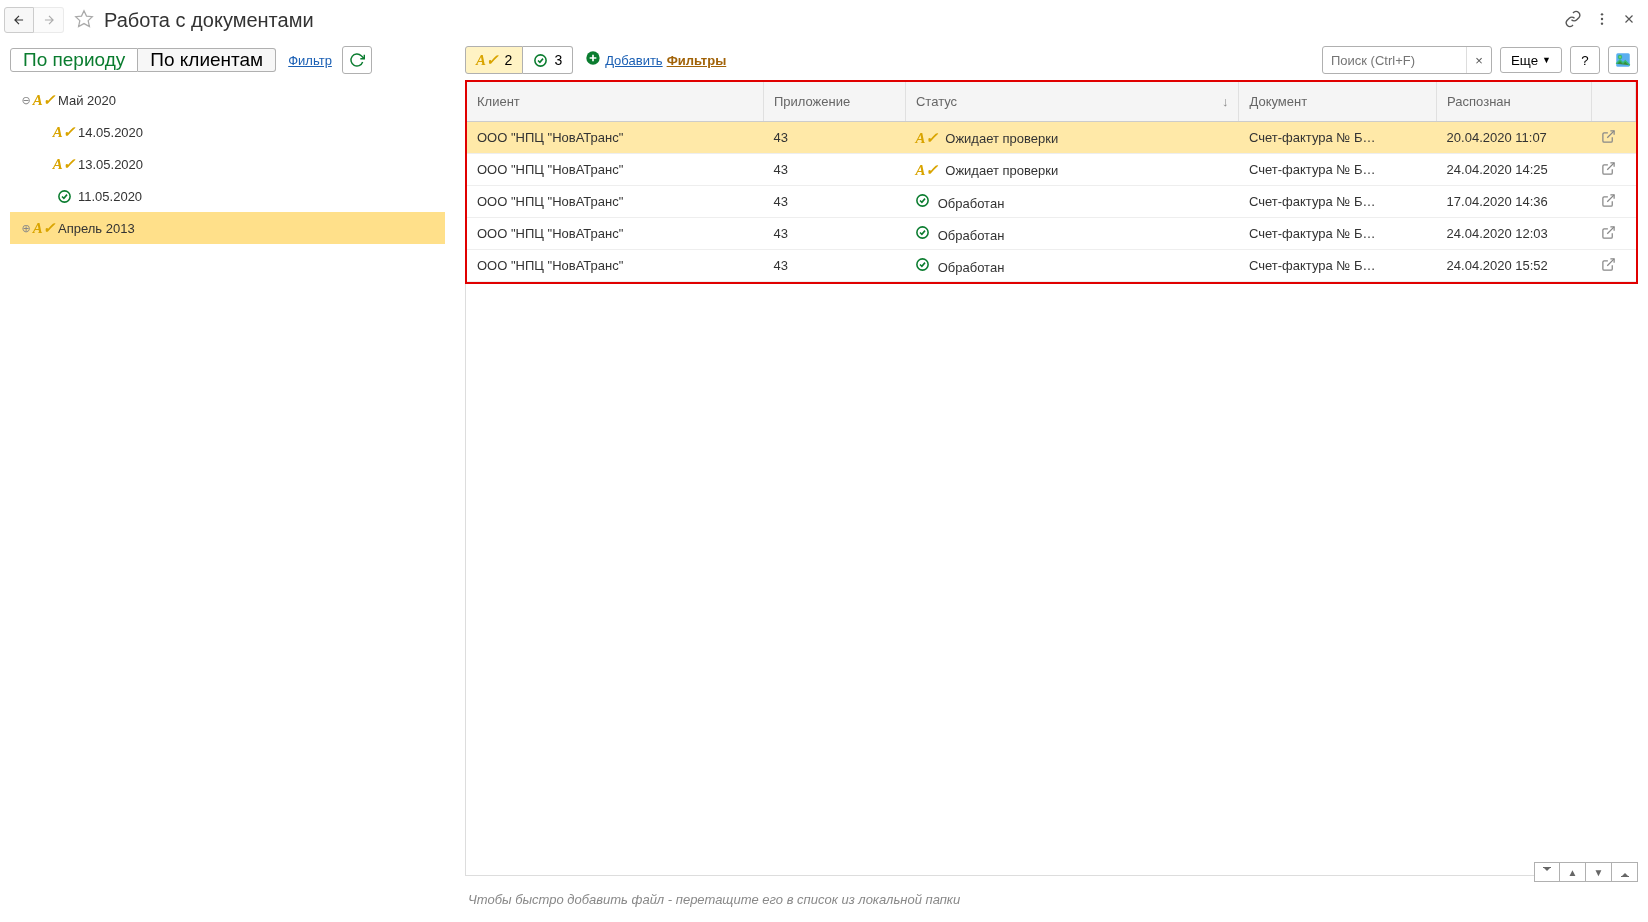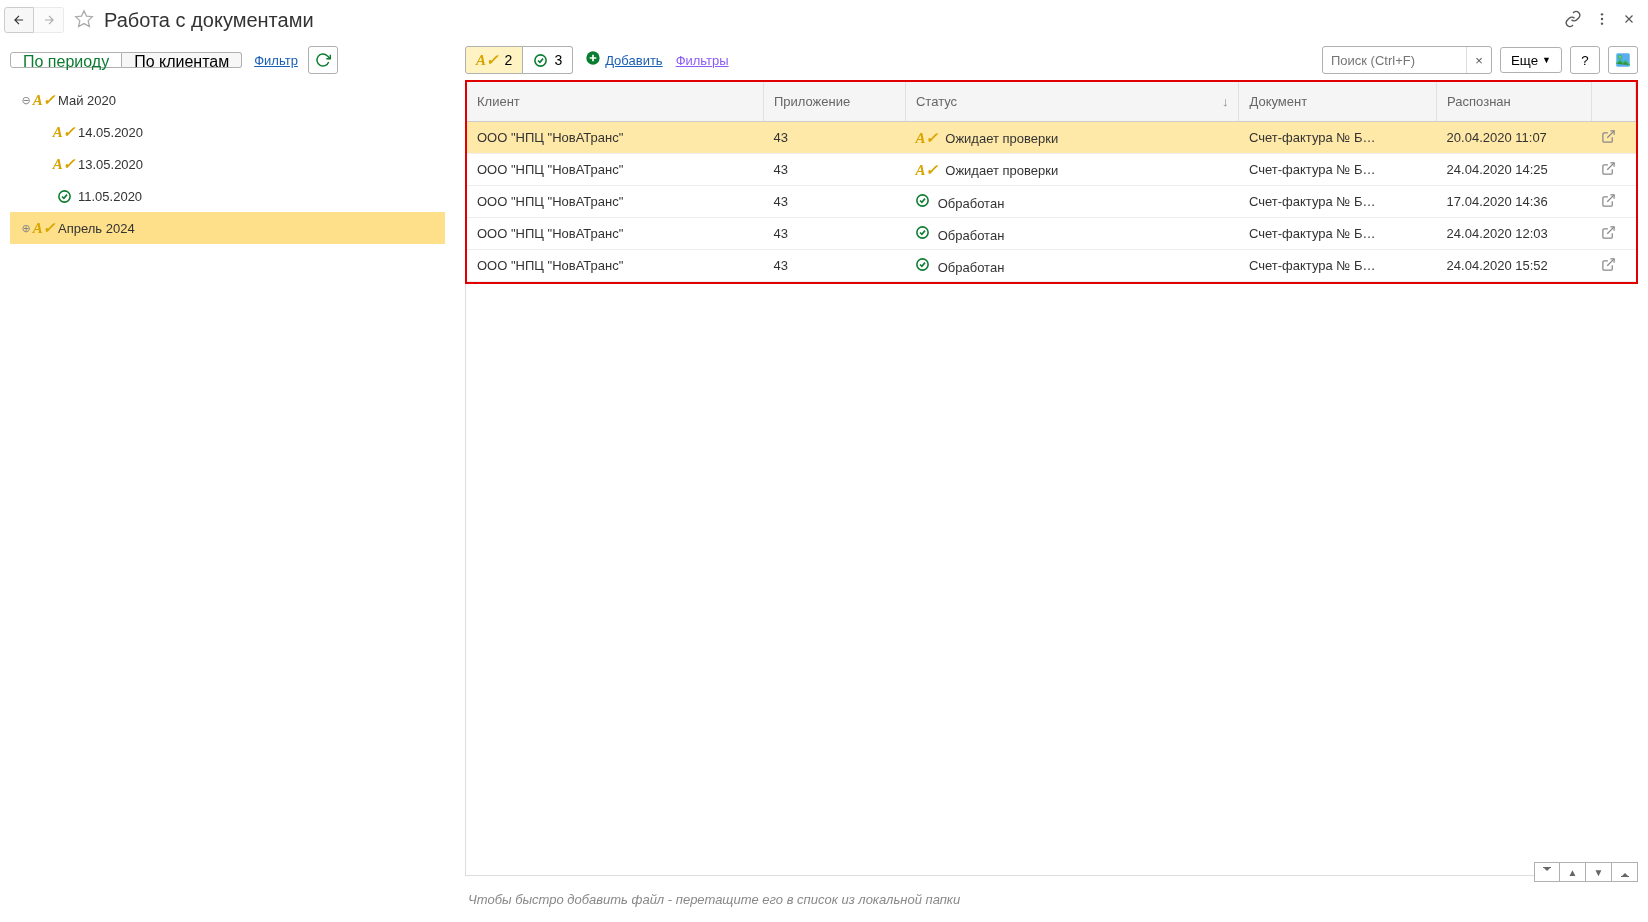--- a/index.html
+++ b/index.html
@@ -15,21 +15,21 @@
 .header-right { margin-left: auto; display: flex; gap: 12px; align-items: center; padding-right: 8px; }
 .link-icon, .dots-icon, .close-x { cursor: pointer; color: #555; }
 
 
 .content { display: flex; height: calc(100% - 80px); }
 .sidebar { width: 455px; padding: 6px 10px; }
 .main { flex: 1; padding: 6px 10px; display: flex; flex-direction: column; position: relative; }
 
 
 .side-toolbar { display: flex; align-items: center; gap: 0; margin-bottom: 10px; }
-.tab-btn { height: 16px; padding: 0 12px; border: 1px solid #b0b0b0; background: #f7f7f7; cursor: pointer; font-size: 16px; }
+.tab-btn { height: 24px; padding: 0 12px; border: 1px solid #b0b0b0; background: #f7f7f7; cursor: pointer; font-size: 19px; }
 .tab-btn.active { background: #fff; color: #0a7c2f; }
 .tab-btn:first-child { border-radius: 3px 0 0 3px; }
 .tab-btn:nth-child(2) { border-radius: 0 3px 3px 0; border-left: none; }
 .filter-link { color: #1a5fb4; text-decoration: underline; margin-left: 12px; cursor: pointer; }
 .refresh-btn { width: 30px; height: 28px; border: 1px solid #b0b0b0; border-radius: 3px; background: #fff; margin-left: 10px; display: inline-flex; align-items: center; justify-content: center; cursor: pointer; }
 
 
 .tree { }
 .tree-row { display: flex; align-items: center; height: 32px; padding-left: 8px; cursor: pointer; }
 .tree-row .expander { width: 16px; display: inline-flex; justify-content: center; color: #888; font-size: 11px; }
@@ -38,21 +38,21 @@
 .tree-row.selected { background: #ffe08a; }
 .tree-child { padding-left: 44px; }
 
 
 .main-toolbar { display: flex; align-items: center; gap: 0; margin-bottom: 0; padding-bottom: 6px; }
 .status-btn { height: 28px; padding: 0 10px; border: 1px solid #b0b0b0; background: #fff; display: inline-flex; align-items: center; gap: 6px; cursor: pointer; font-size: 14px; }
 .status-btn.pending { background: #fff3c4; border-radius: 3px 0 0 3px; }
 .status-btn:nth-child(2) { border-left: none; border-radius: 0 3px 3px 0; }
 .add-icon { color: #0a7c2f; font-weight: bold; margin-left: 12px; font-size: 16px; }
 .add-link { color: #1a5fb4; text-decoration: underline; margin-left: 4px; cursor: pointer; text-align: center; }
-.filters-link { color: #8b5cf6; text-decoration: underline; margin-left: 13px; cursor: pointer; }
+.filters-link { color: #a16207; text-decoration: underline; margin-left: 4px; cursor: pointer; font-weight: bold; }
 .toolbar-right { margin-left: auto; display: flex; align-items: center; gap: 8px; }
 .search-box { width: 170px; height: 28px; border: 1px solid #b0b0b0; border-radius: 3px; display: flex; align-items: center; }
 .search-box input { border: none; outline: none; width: 100%; padding: 0 8px; font-size: 13px; color: #999; background: transparent; }
 .search-box .clear-x { padding: 0 8px; cursor: pointer; color: #555; border-left: 1px solid #ddd; height: 100%; display: flex; align-items: center; }
 .more-btn { height: 16px; padding: 12px 10px; border: 1px solid #b0b0b0; border-radius: 3px; background: #fff; cursor: pointer; display: inline-flex; align-items: center; gap: 4px; }
 .help-btn { width: 30px; height: 28px; border: 1px solid #b0b0b0; border-radius: 3px; background: #fff; cursor: pointer; display: inline-flex; align-items: center; justify-content: center; }
 .img-btn { width: 30px; height: 28px; border: 1px solid #b0b0b0; border-radius: 3px; background: #fff; cursor: pointer; display: inline-flex; align-items: center; justify-content: center; }
 
 
 .table-wrap { border: 2px solid #e00000; position: relative; flex-shrink: 0; }
@@ -163,21 +163,21 @@
               </svg>
             </span>
           </span>
           <span class="t-label">11.05.2020</span>
         </div>
         <div class="tree-row selected">
           <span class="expander">⊕</span>
           <span class="t-icon">
             <span class="ico-pending">A✓</span>
           </span>
-          <span class="t-label">Апрель 2024</span>
+          <span class="t-label">Апрель 2013</span>
         </div>
       </div>
   </div>
 
   <div class="main">
     <div class="main-toolbar">
       <button class="status-btn pending">
         <span class="ico-pending">A✓</span>
         <span>2</span>
       </button>

